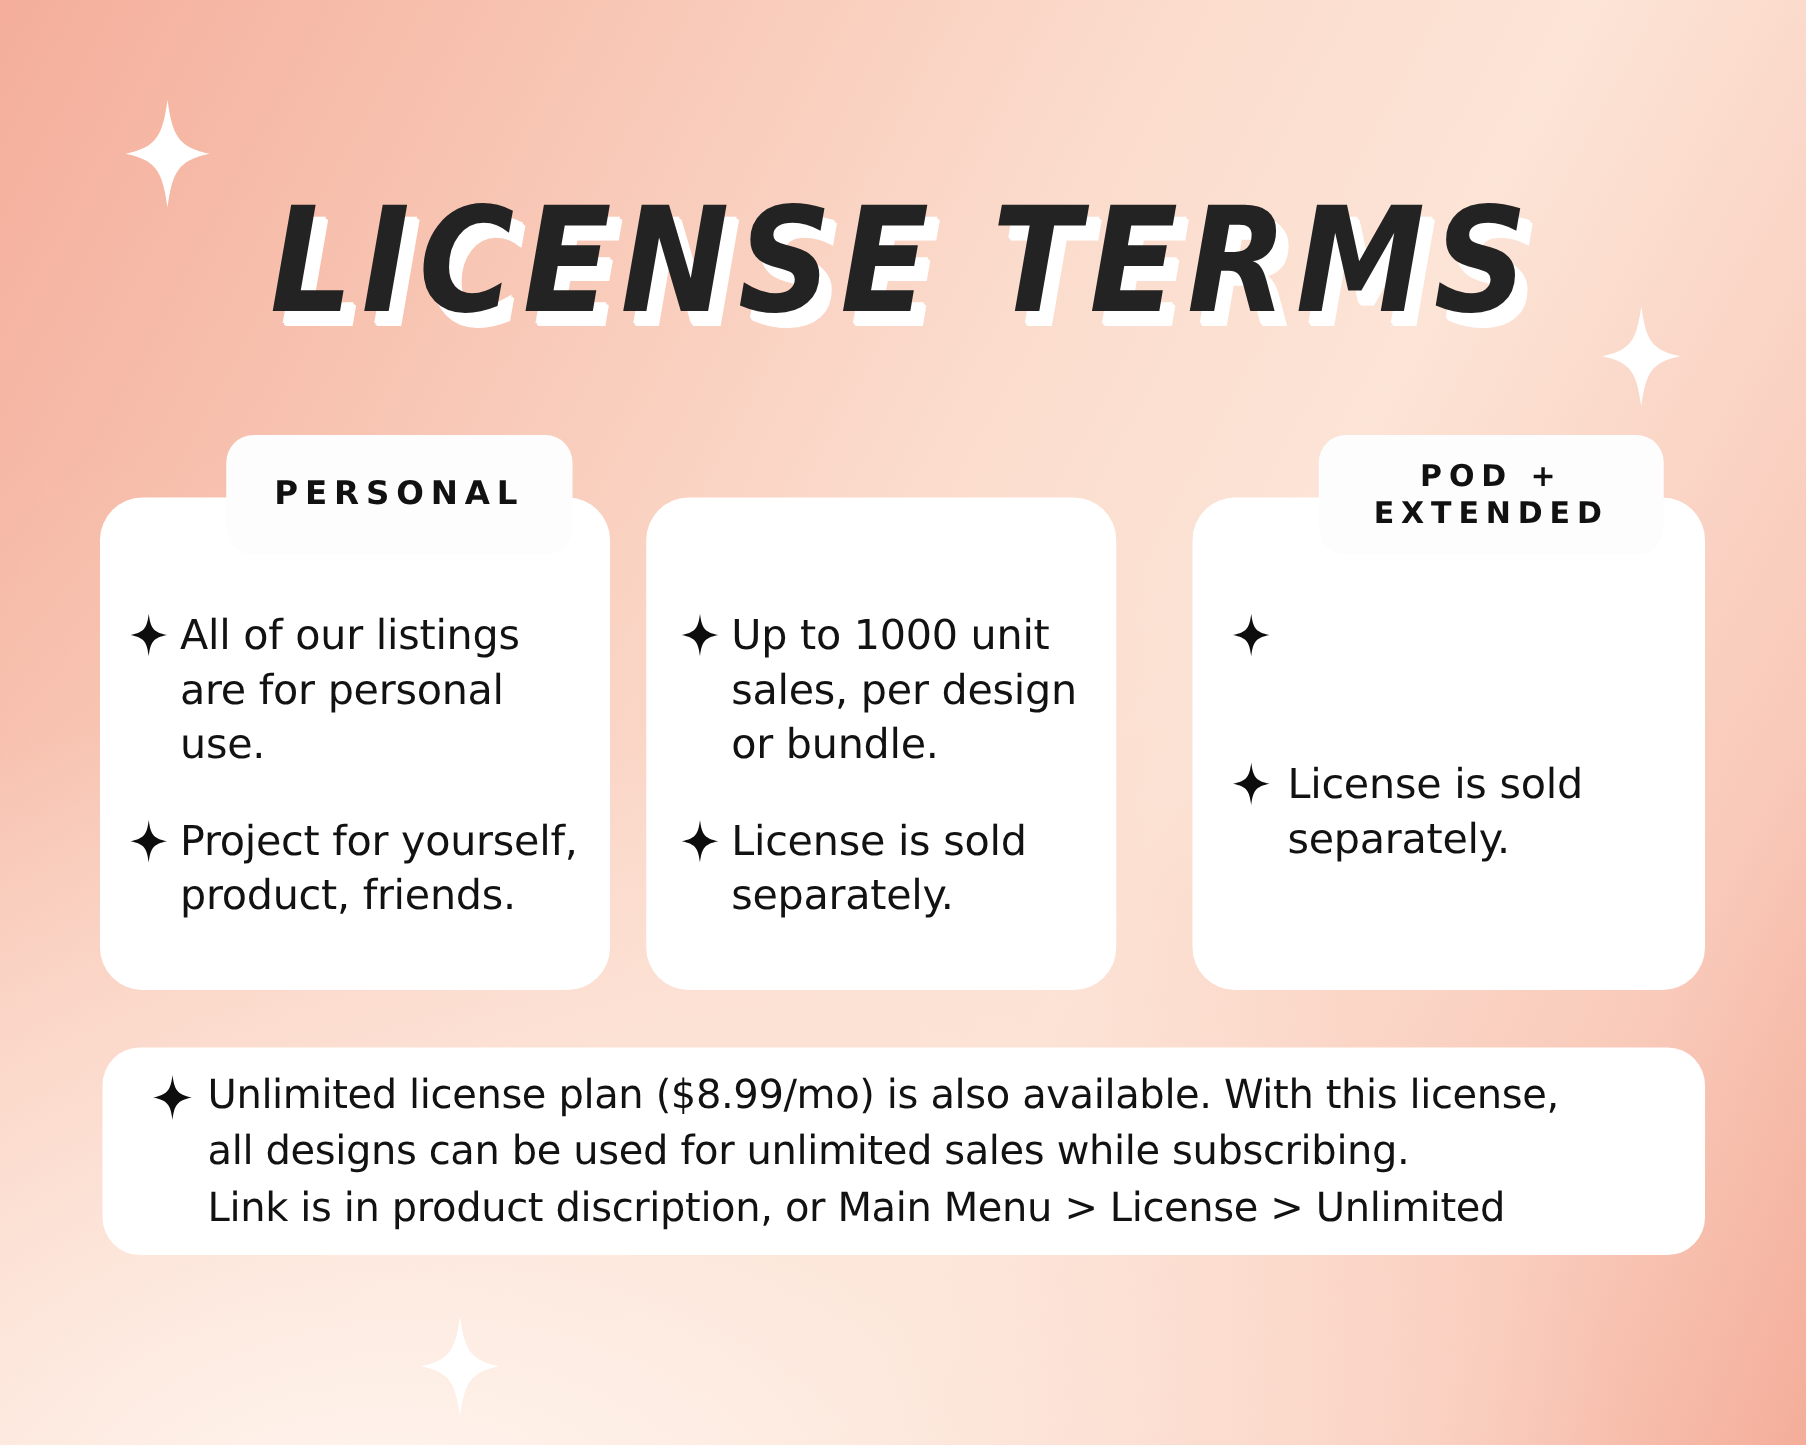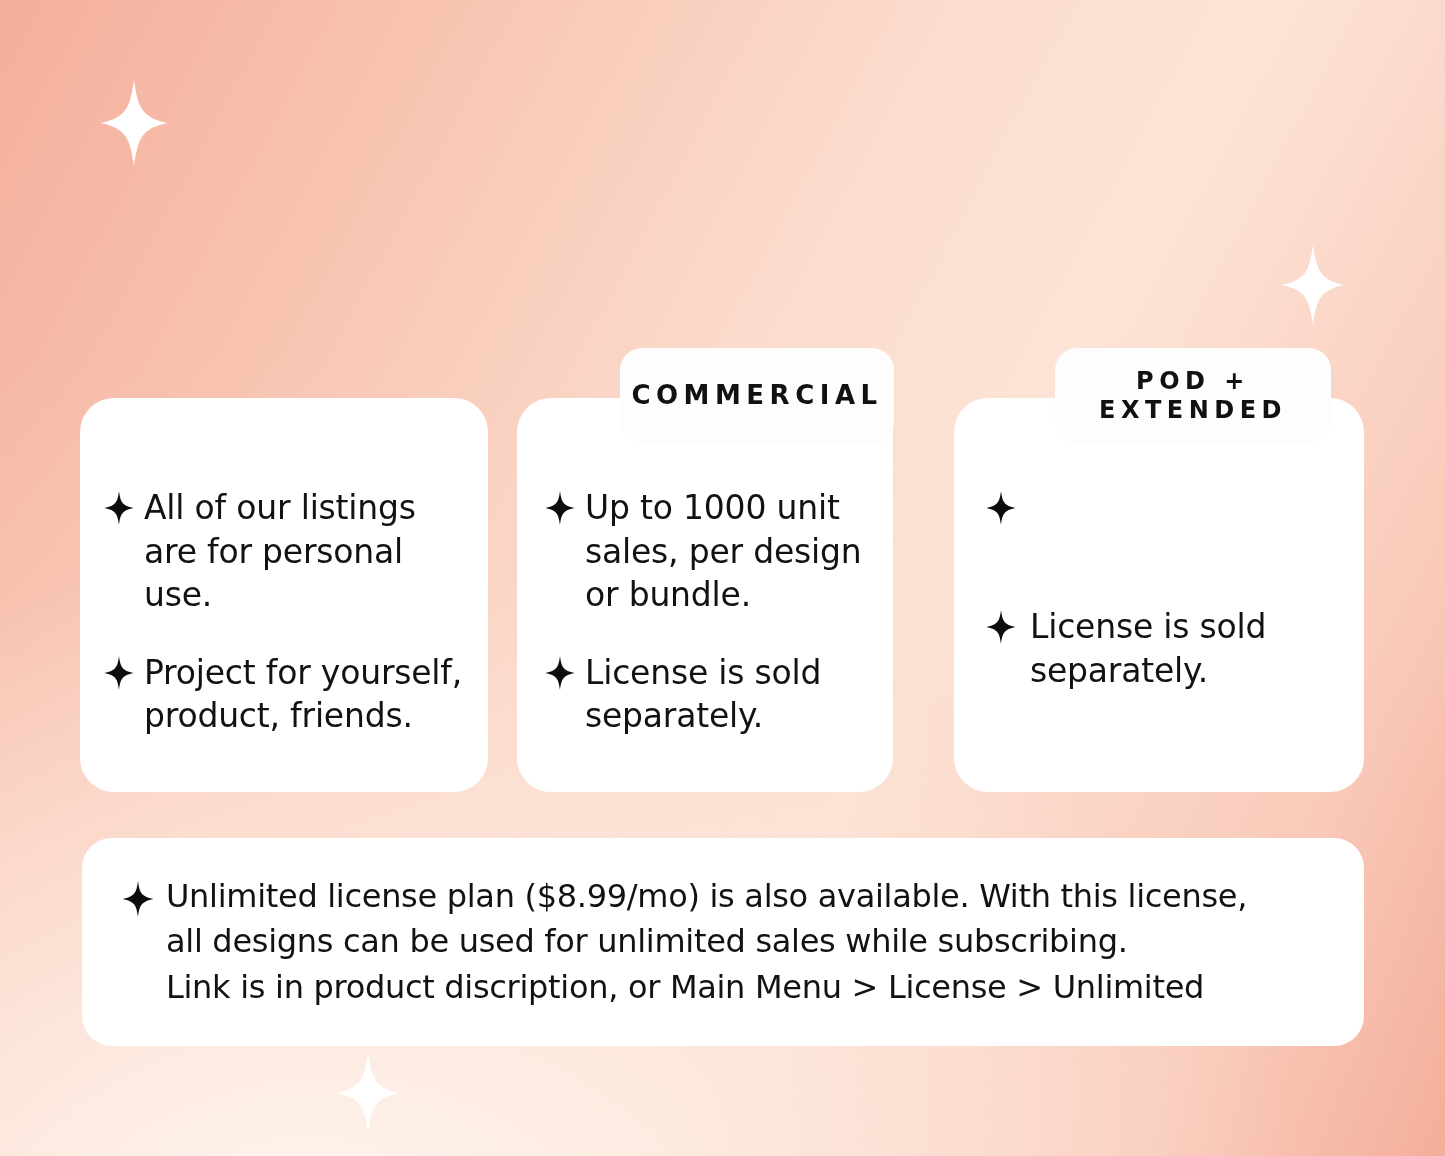--- a/index.html
+++ b/index.html
@@ -143,21 +143,21 @@
   .card--pod .card-body        { padding-left: 32px; }
   .card--pod .bullet           { margin-bottom: 80px; }
   .card--pod .bullet-icon      { margin-right: 14px; }
 
   
   .banner {
     position: absolute;
     left: 82px;
     top: 838px;
     width: 1282px;
-    height: 208px;
+    height: 166px;
     background: #ffffff;
     border-radius: 30px;
     display: flex;
     align-items: center;
     padding: 0 34px 0 40px;
   }
   .banner .bullet { margin-bottom: 0; align-items: flex-start; }
   .banner .bullet-icon { width: 32px; height: 36px; margin-right: 12px; margin-top: 7px; }
   .banner-text {
     font-family: "DejaVu Sans", sans-serif;
@@ -183,20 +183,23 @@
     <svg viewBox="0 0 100 128" aria-hidden="true">
       <path d="M50 0 C56 42 62 56 100 64 C62 72 56 86 50 128 C44 86 38 72 0 64 C38 56 44 42 50 0 Z" fill="#ffffff"></path>
     </svg>
   </div>
   <div class="sparkle" style="left:336px; top:1053px; width:64px; height:80px;">
     <svg viewBox="0 0 100 128" aria-hidden="true">
       <path d="M50 0 C56 42 62 56 100 64 C62 72 56 86 50 128 C44 86 38 72 0 64 C38 56 44 42 50 0 Z" fill="#ffffff"></path>
     </svg>
   </div>
 
+  <div class="title-wrap">
+    <span class="title">LICENSE TERMS</span>
+  </div>
 
   <div class="cards">
 
     <div class="card card--personal">
       <div class="card-body">
         <ul class="bullet-list">
           <li class="bullet">
             <span class="bullet-icon">
               <svg viewBox="0 0 100 116" aria-hidden="true">
                 <path d="M50 0 C55 38 61 50 100 58 C61 66 55 78 50 116 C45 78 39 66 0 58 C39 50 45 38 50 0 Z" fill="#0d0d0d"></path>
@@ -261,22 +264,22 @@
                 <path d="M50 0 C55 38 61 50 100 58 C61 66 55 78 50 116 C45 78 39 66 0 58 C39 50 45 38 50 0 Z" fill="#0d0d0d"></path>
               </svg>
             </span>
             <span class="bullet-text">License is sold
 separately.</span>
           </li>
         </ul>
       </div>
     </div>
 
-    <div class="card-head card-head--commercial">
-      <span class="card-head-label">COMMERCIAL</span>
+    <div class="card-head card-head--personal">
+      <span class="card-head-label">PERSONAL</span>
     </div>
     <div class="card-head card-head--pod">
       <span class="card-head-label" style="white-space:pre-line;">POD +
 EXTENDED</span>
     </div>
 
   </div>
 
   <div class="banner">
     <div class="bullet">

